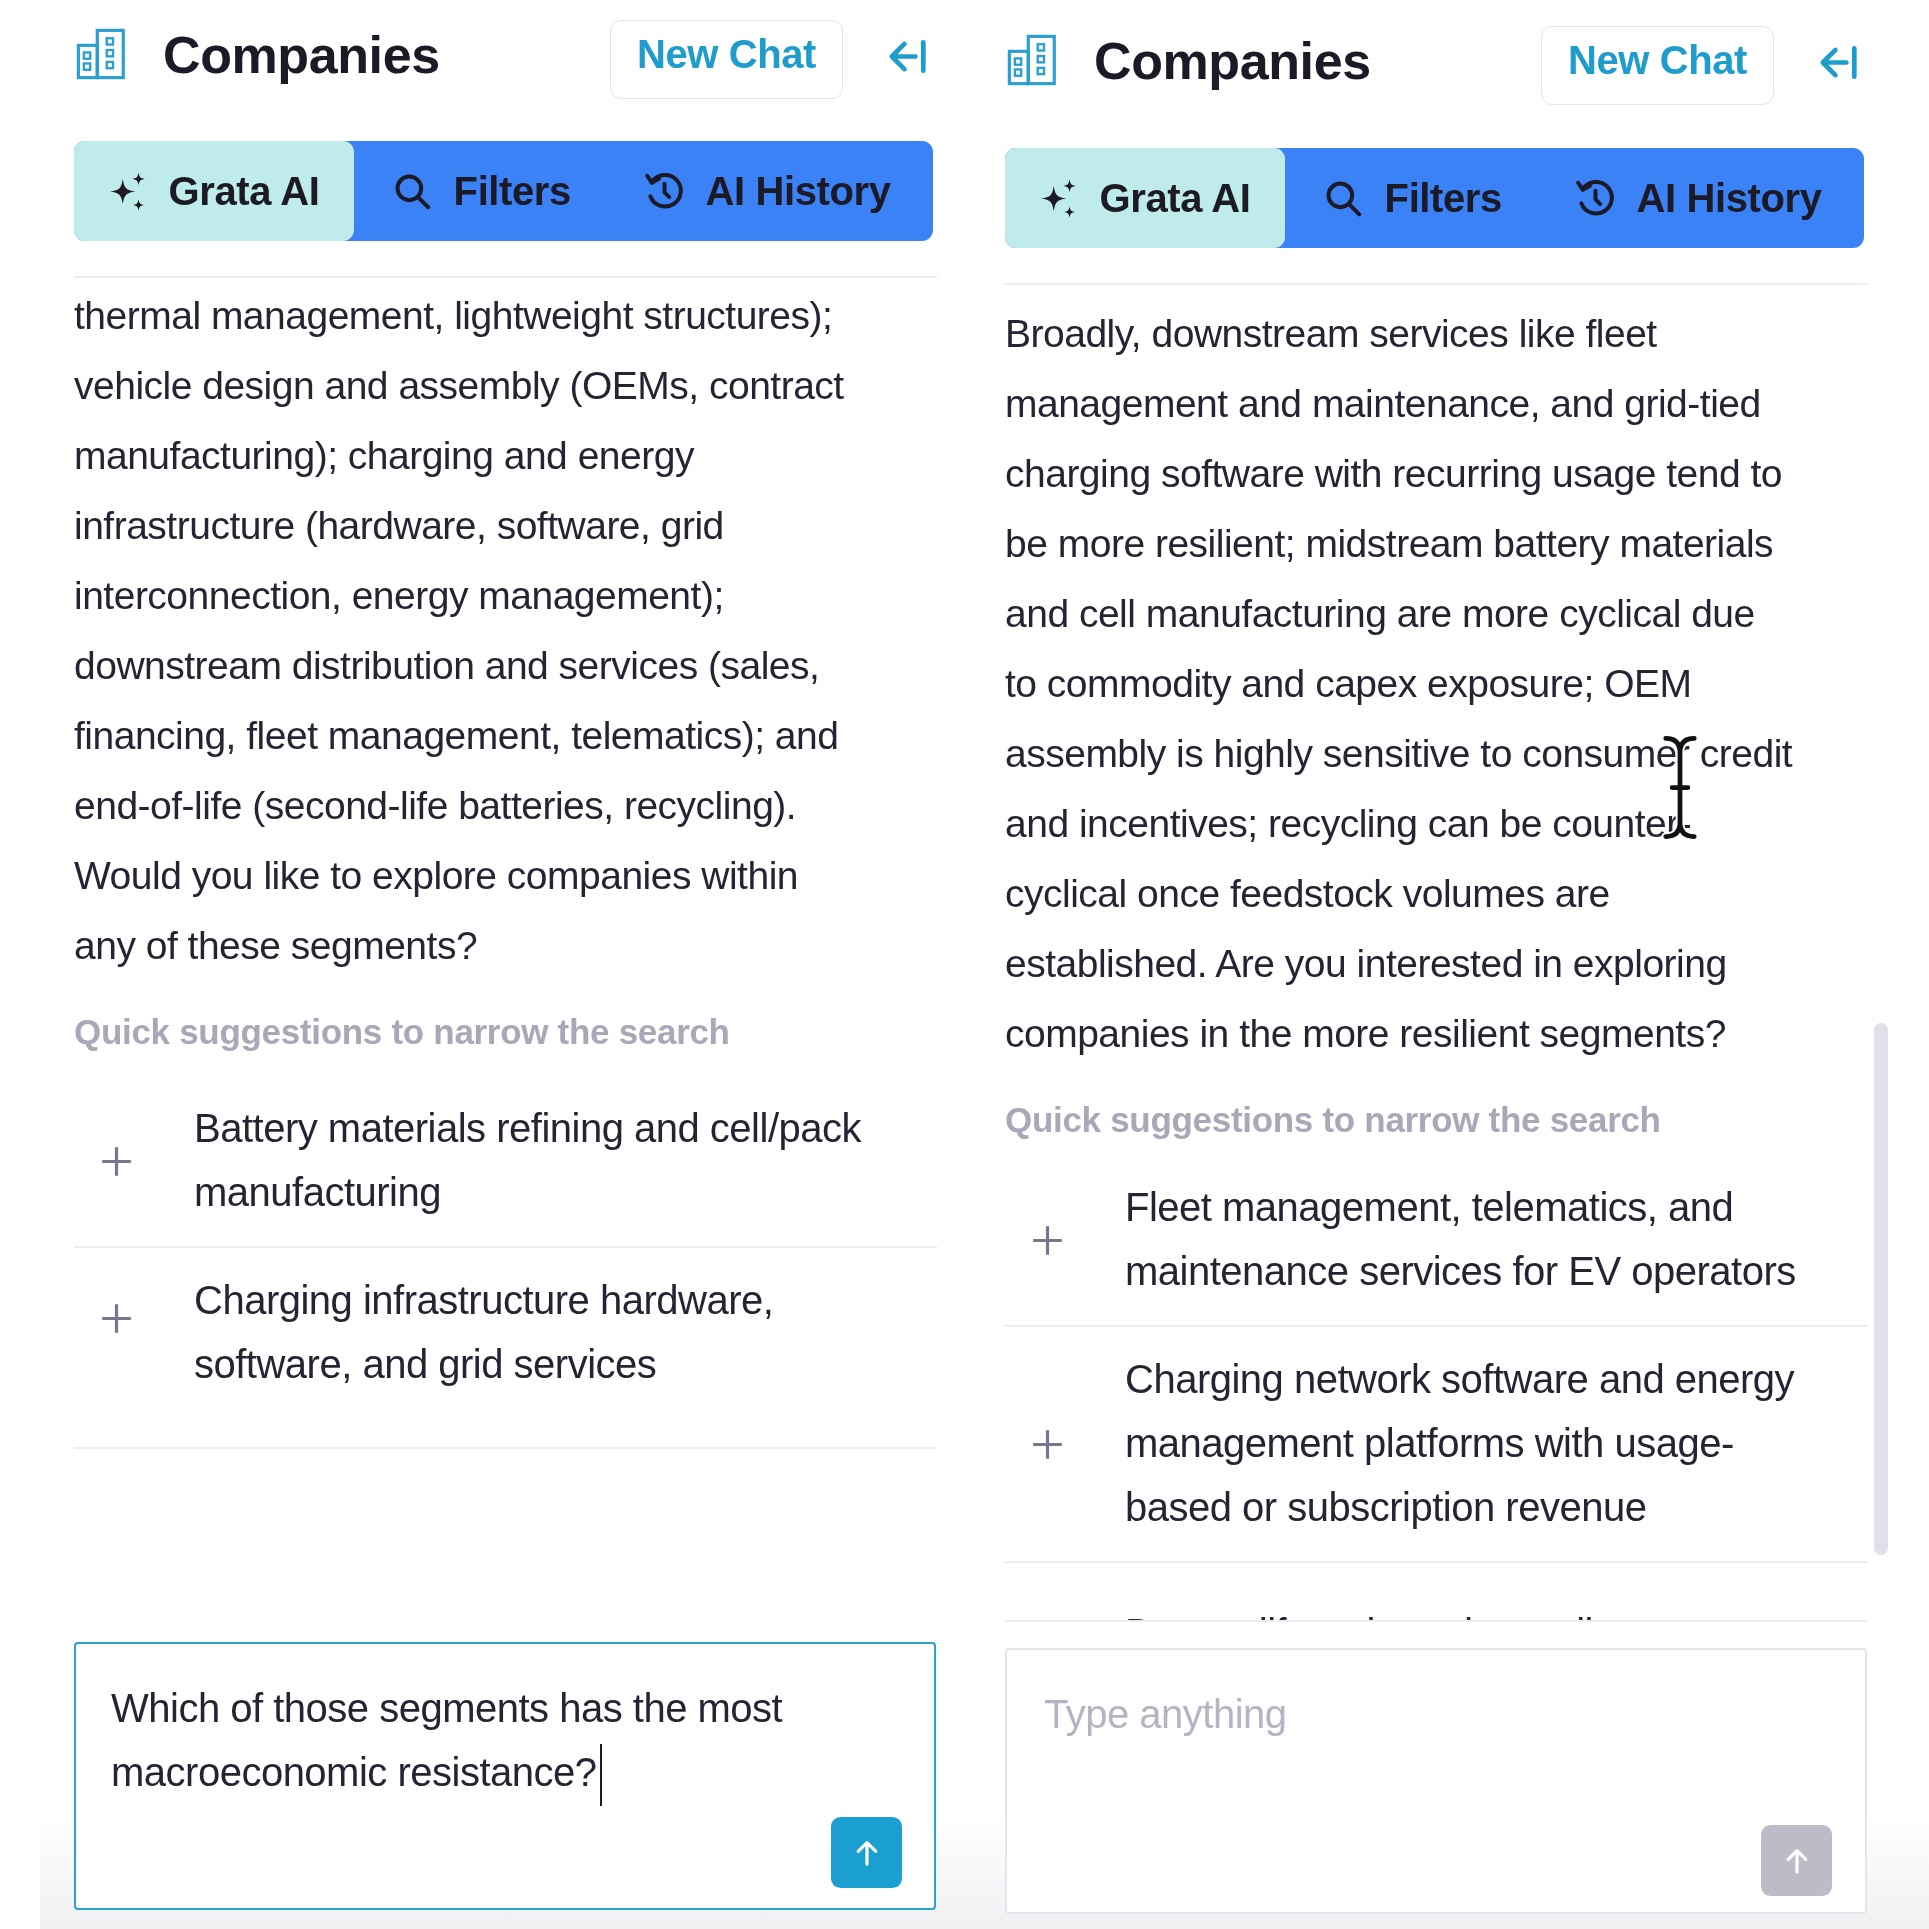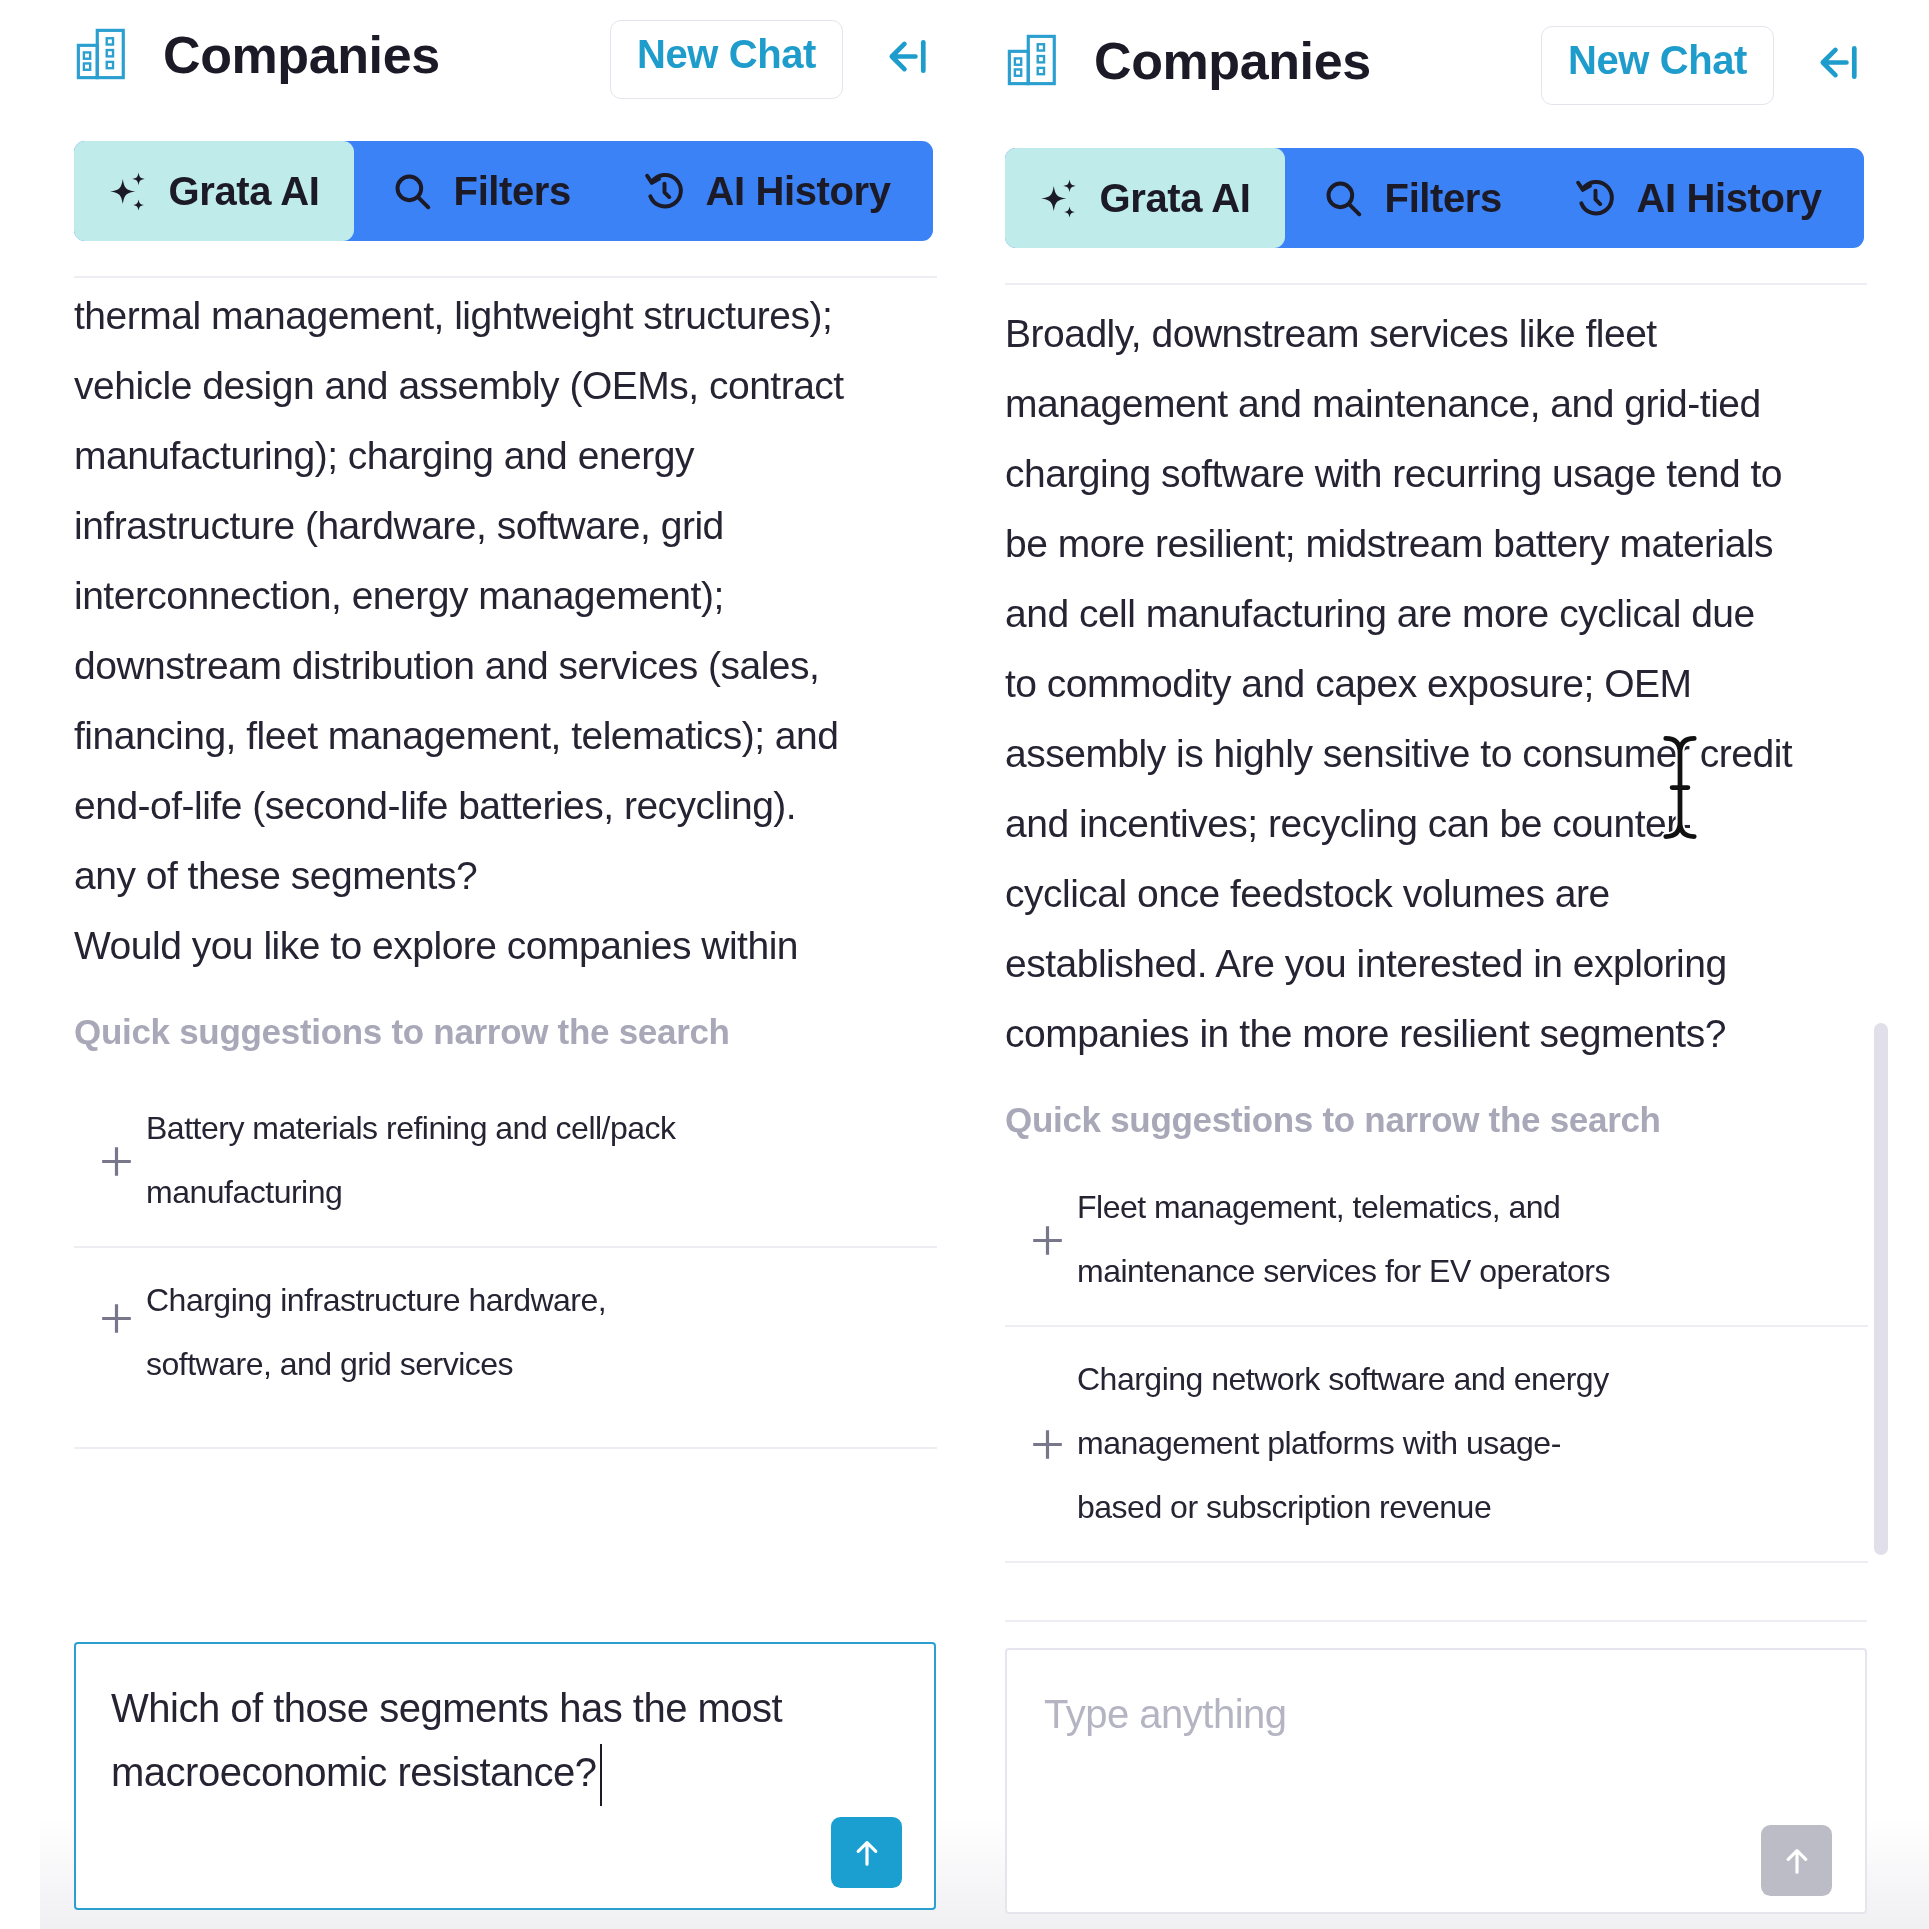--- a/index.html
+++ b/index.html
@@ -54,21 +54,21 @@
   .quick-label { position: absolute; left: 0; font-size: 35px; font-weight: 700; color: #a9a8b8; letter-spacing: -0.3px; white-space: nowrap; }
   .panel.left .quick-label { top: 1012px; }
   .panel.right .quick-label { top: 1100px; }
 
   
   .suggestions { position: absolute; left: 0; width: 863px; }
   .panel.left .suggestions { top: 1076px; }
   .panel.right .suggestions { top: 1155px; height: 467px; overflow: hidden; }
   .sugg { position: relative; border-bottom: 2.4px solid #ededf3; display: flex; align-items: center; }
   .sugg .plus { position: absolute; left: 25.4px; width: 35px; height: 35px; }
-  .sugg .text { margin-left: 72px; font-size: 32px; line-height: 64px; color: #262433; letter-spacing: -0.5px; padding: 20px 0 22px 0; }
+  .sugg .text { margin-left: 120px; font-size: 40px; line-height: 64px; color: #262433; letter-spacing: -0.5px; padding: 20px 0 22px 0; }
   .sugg .text .line { display: block; white-space: nowrap; }
   .sugg.partial .text { padding-top: 38px; }
 
   
   .input-box { position: absolute; left: 0; border-radius: 4px; background: #fff; }
   .panel.left .input-box { top: 1642px; width: 862px; height: 268px; border: 2.4px solid #2a9fd0; }
   .panel.right .input-box { top: 1648px; width: 862px; height: 266px; border: 2.4px solid #e5e5ee; }
   .input-text { position: absolute; left: 35px; top: 32px; width: 738px; font-size: 40px; line-height: 64px; color: #262433; letter-spacing: -0.5px; }
   .input-text .line { display: block; white-space: nowrap; }
   .caret { display: inline-block; width: 2.4px; height: 62px; background: #1b1a26; vertical-align: middle; margin-left: 3.2px; }
@@ -134,22 +134,22 @@
 
   <div class="msg">
     <span class="line">thermal management, lightweight structures);</span>
     <span class="line">vehicle design and assembly (OEMs, contract</span>
     <span class="line">manufacturing); charging and energy</span>
     <span class="line">infrastructure (hardware, software, grid</span>
     <span class="line">interconnection, energy management);</span>
     <span class="line">downstream distribution and services (sales,</span>
     <span class="line">financing, fleet management, telematics); and</span>
     <span class="line">end-of-life (second-life batteries, recycling).</span>
+    <span class="line">Would you like to explore companies within</span>
     <span class="line">any of these segments?</span>
-    <span class="line">Would you like to explore companies within</span>
   </div>
 
   <div class="quick-label">Quick suggestions to narrow the search</div>
 
   <div class="suggestions">
     <div class="sugg">
       <svg class="plus" viewBox="0 0 44 44">
           <path d="M22 4 V40 M4 22 H40" stroke="#77768a" stroke-width="4"></path>
         </svg>
       <div class="text">

